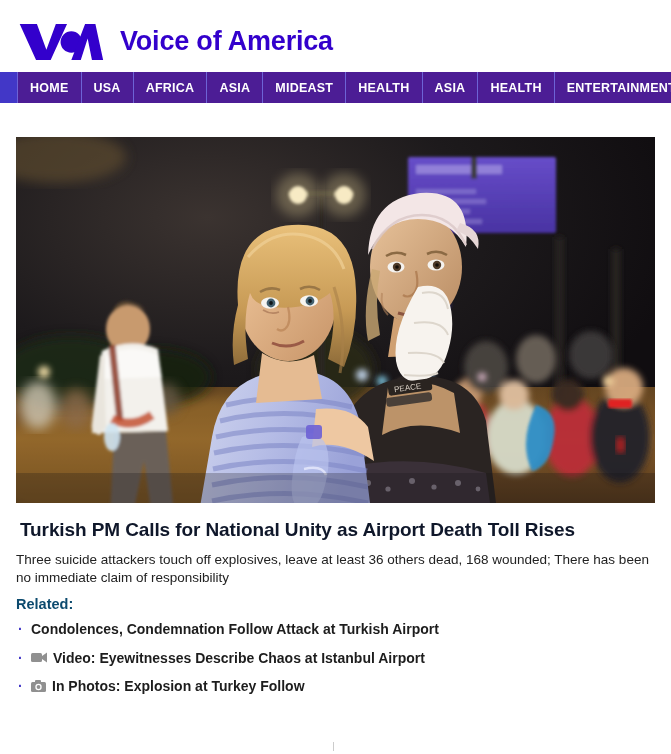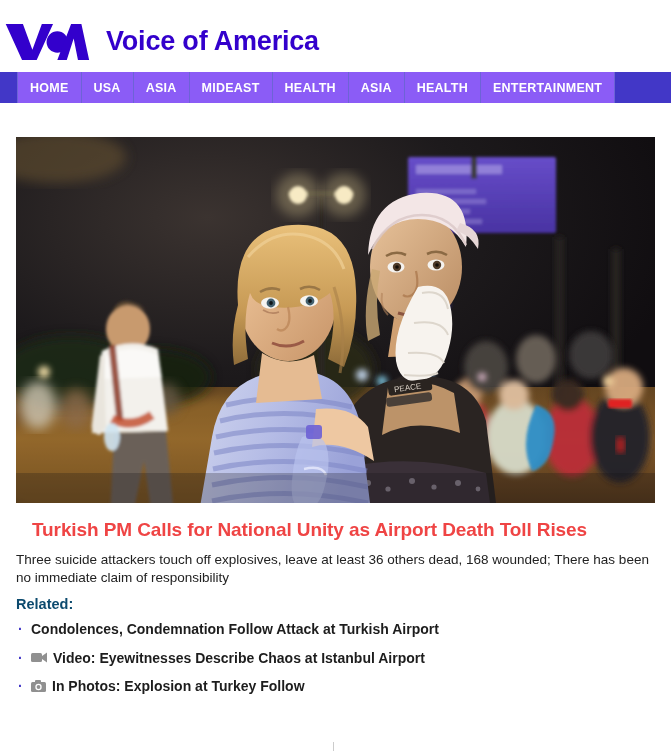--- a/index.html
+++ b/index.html
@@ -14,21 +14,21 @@
     height: 754px;
     overflow: hidden;
     font-family: "Liberation Sans", sans-serif;
     color: #1a1a1a;
     position: relative;
   }
 
   
   .masthead {
     height: 72px;
-    padding: 11px 0 0 4px;
+    padding: 11px 0 0 18px;
     display: flex;
     align-items: center;
     background: #ffffff;
   }
   .logo-link {
     display: flex;
     align-items: center;
     text-decoration: none;
     gap: 16px;
   }
@@ -61,21 +61,21 @@
     align-items: center;
     justify-content: center;
     padding: 0 12px;
     color: #ffffff;
     font-size: 12.5px;
     font-weight: 700;
     letter-spacing: 0.25px;
     text-decoration: none;
     white-space: nowrap;
     border-left: 1px solid #6d63d6;
-    background: #8b5cf6;
+    background: #4c1d95;
     cursor: pointer;
   }
   .nav-item:first-child { border-left: 1px solid #6d63d6; }
   .nav-item:last-child { border-right: 1px solid #6d63d6; }
 
   
   .article {
     padding: 0 16px;
   }
   .hero {
@@ -83,25 +83,25 @@
     width: 639px;
     height: 366px;
     overflow: hidden;
     position: relative;
     background: #0d0a0c;
     display: block;
   }
   .hero svg { display:block; width:100%; height:100%; }
 
   .headline {
-    margin: 16px 0 0 16px;
+    margin: 16px 0 0 4px;
     font-size: 19px;
     font-weight: 700;
     line-height: 1.2;
-    color: #ef4444;
+    color: #0f172a;
     letter-spacing: -0.1px;
   }
   .standfirst {
     margin: 9px 0 0 0;
     font-size: 13.5px;
     line-height: 1.35;
     color: #222222;
     max-width: 641px;
   }
   .related-label {
@@ -168,20 +168,21 @@
         <path d="M78 3 L90 3 L99 45 L86 45 L81 20 L73 45 L62 45 Z" fill="#3300cc"></path>
       </svg>
     </span>
     <span class="wordmark">Voice of America</span>
   </a>
 </header>
 
 <nav class="navbar">
   <a class="nav-item" href="#">HOME</a>
   <a class="nav-item" href="#">USA</a>
+  <a class="nav-item" href="#">AFRICA</a>
   <a class="nav-item" href="#">ASIA</a>
   <a class="nav-item" href="#">MIDEAST</a>
   <a class="nav-item" href="#">HEALTH</a>
   <a class="nav-item" href="#">ASIA</a>
   <a class="nav-item" href="#">HEALTH</a>
   <a class="nav-item" href="#">ENTERTAINMENT</a>
 </nav>
 
 <main class="article">
 

